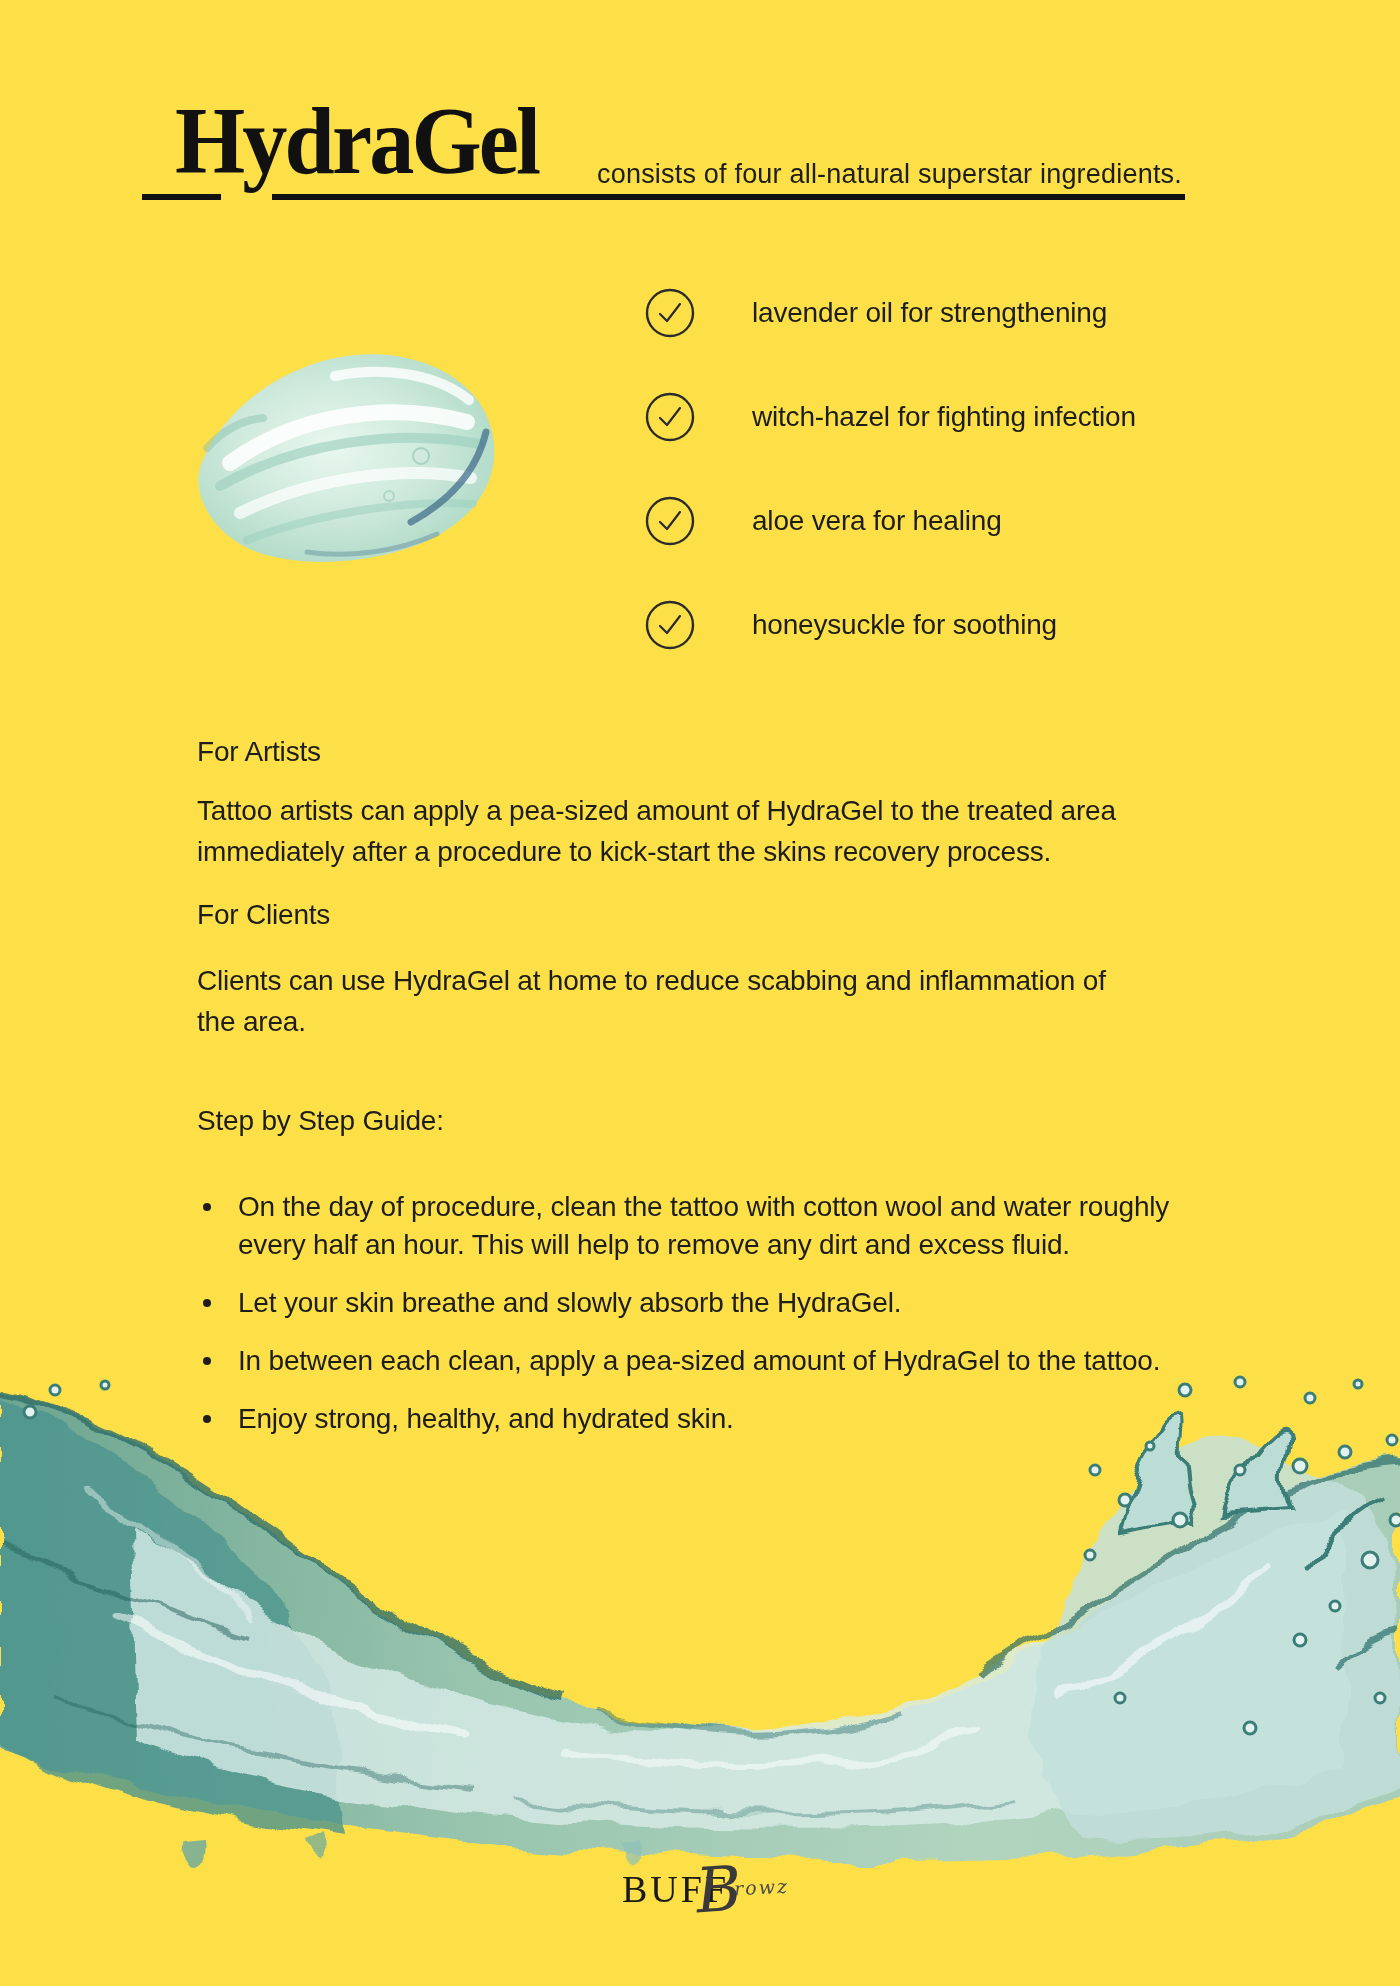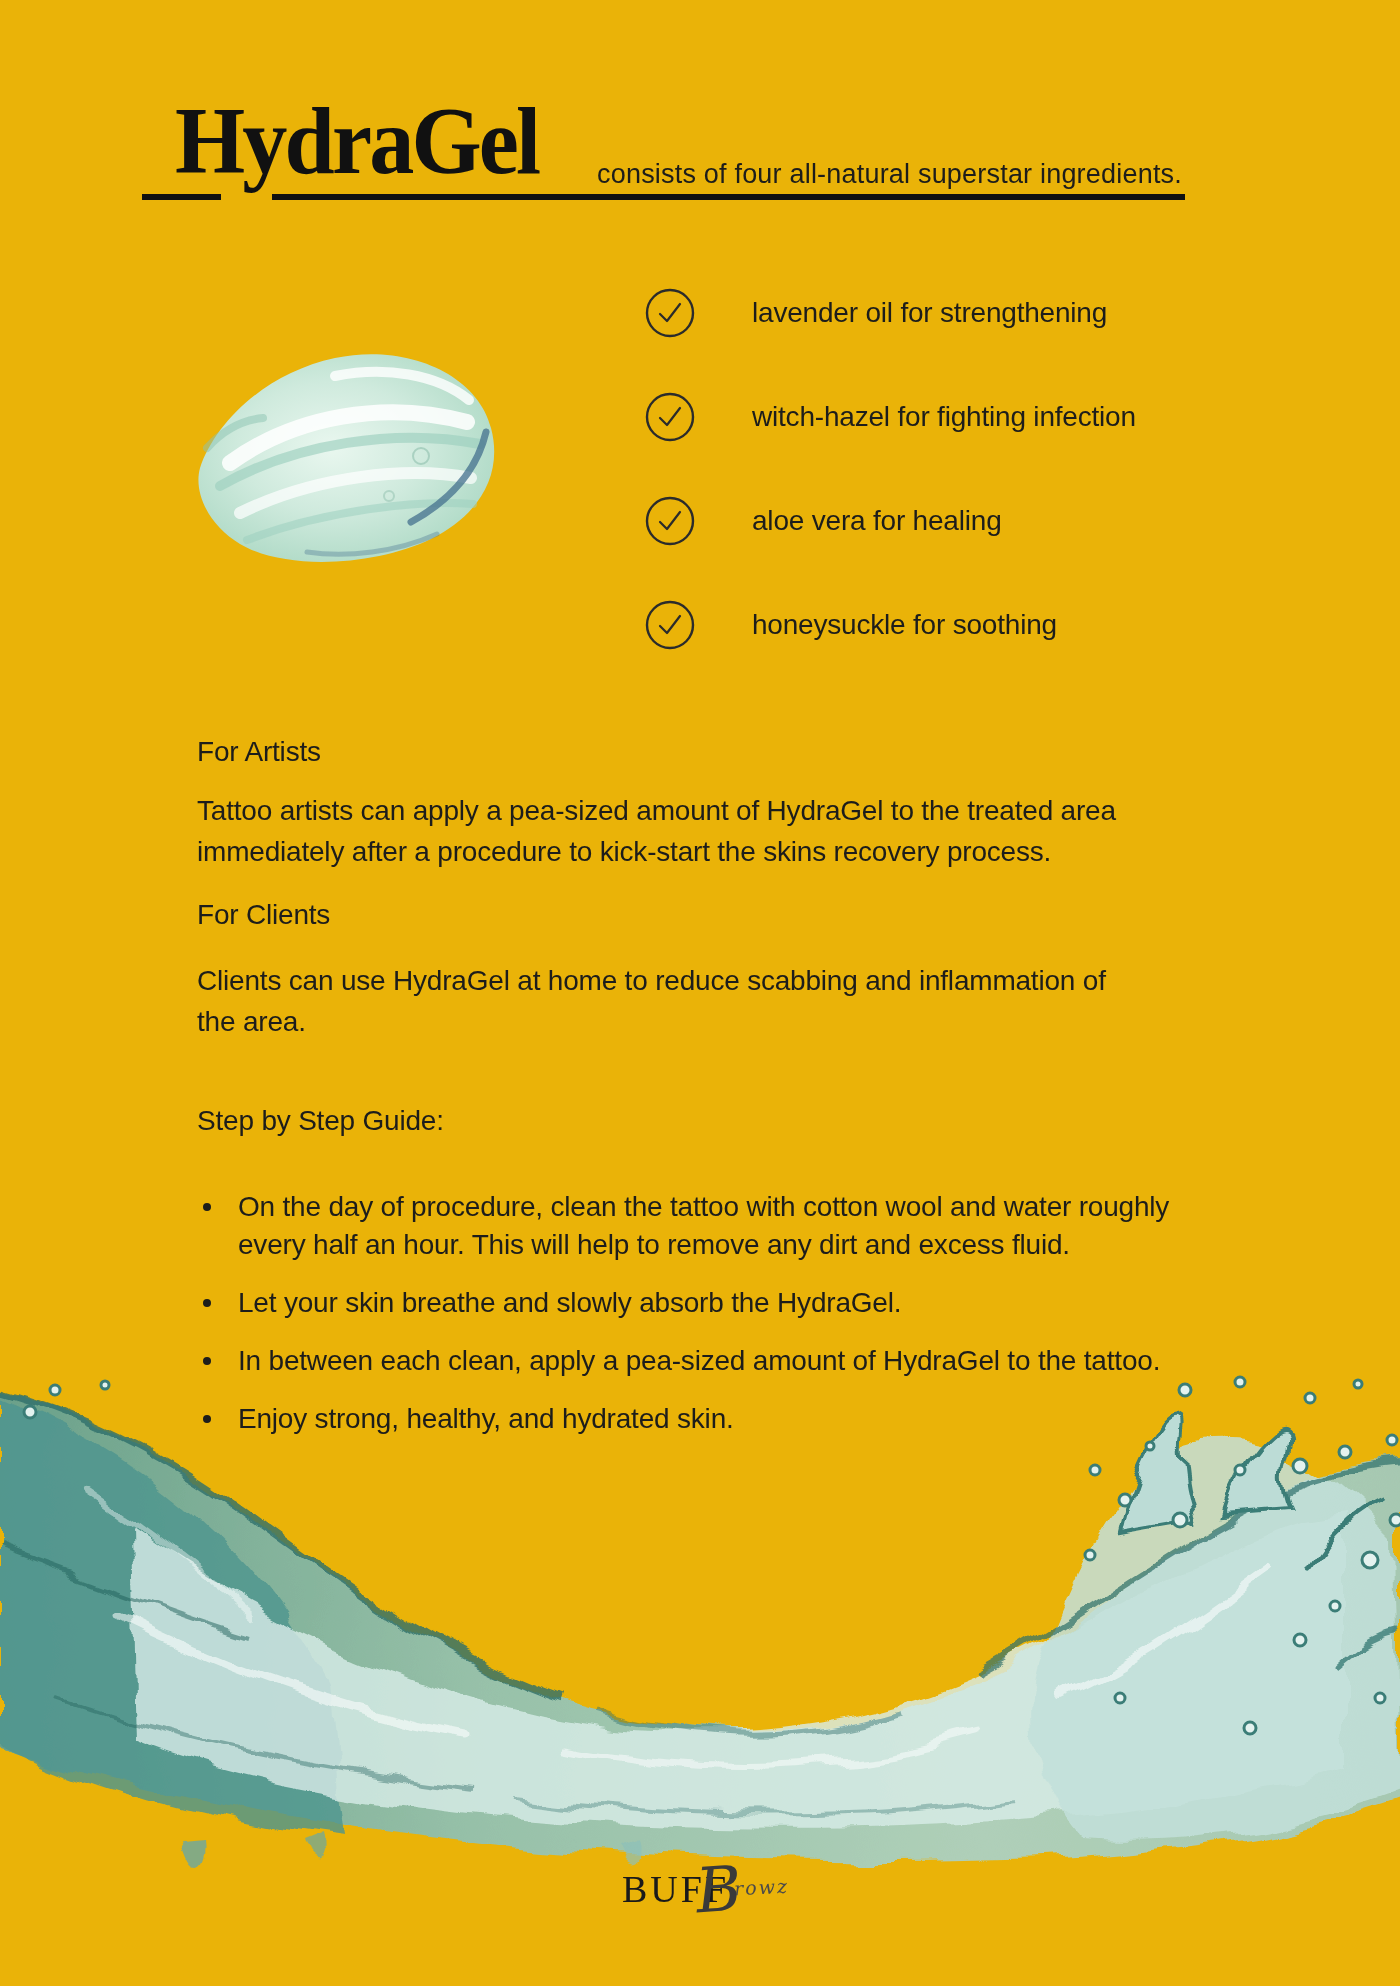--- a/index.html
+++ b/index.html
@@ -1,19 +1,19 @@
 <!DOCTYPE html>
 <html><head>
 <meta charset="utf-8">
 <style>
   html,body{margin:0;padding:0;background:#ffffff;}
   .page{
     position:relative;
     width:1400px;height:1986px;
-    background:#eab308;
+    background:#fde047;
     overflow:hidden;
     font-family:"Liberation Sans", sans-serif;
     color:#1d1d1b;
   }
 
   
   .title{
     position:absolute;left:175px;top:94px;
     font-family:"Liberation Serif", serif;
     font-weight:700;

